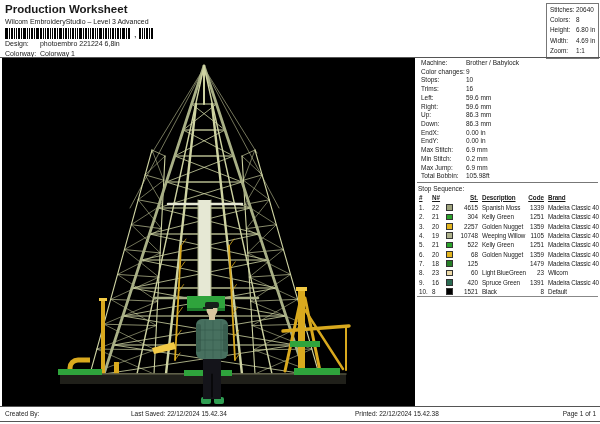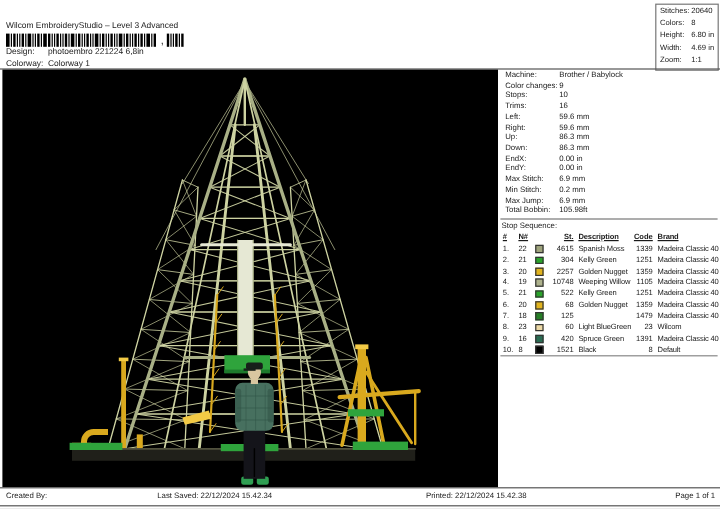--- a/index.html
+++ b/index.html
@@ -51,20 +51,21 @@
   
   #footer{left:0;top:406px;width:600px;height:14px;border-top:1px solid #555;border-bottom:1px solid #555;font-size:6.5px;}
   #footer span{position:absolute;top:3px;white-space:nowrap;}
   #f-created{left:5px;} #f-saved{left:131px;} #f-printed{left:355px;} #f-page{right:4px;}
 </style>
 </head>
 <body>
 
 <div id="page">
 
+  <div id="title" class="abs">Production Worksheet</div>
   <div id="subtitle" class="abs">Wilcom EmbroideryStudio – Level 3 Advanced</div>
 
   <div id="barcode" class="abs">
     <div class="bars" id="barcode-main">
         <div class="bar" style="width: 3px;"></div>
         <div class="bar" style="width: 1px;"></div>
         <div class="bar" style="width: 2px;"></div>
         <div class="bar" style="width: 1px;"></div>
         <div class="bar" style="width: 1px;"></div>
         <div class="bar" style="width: 2px;"></div>

